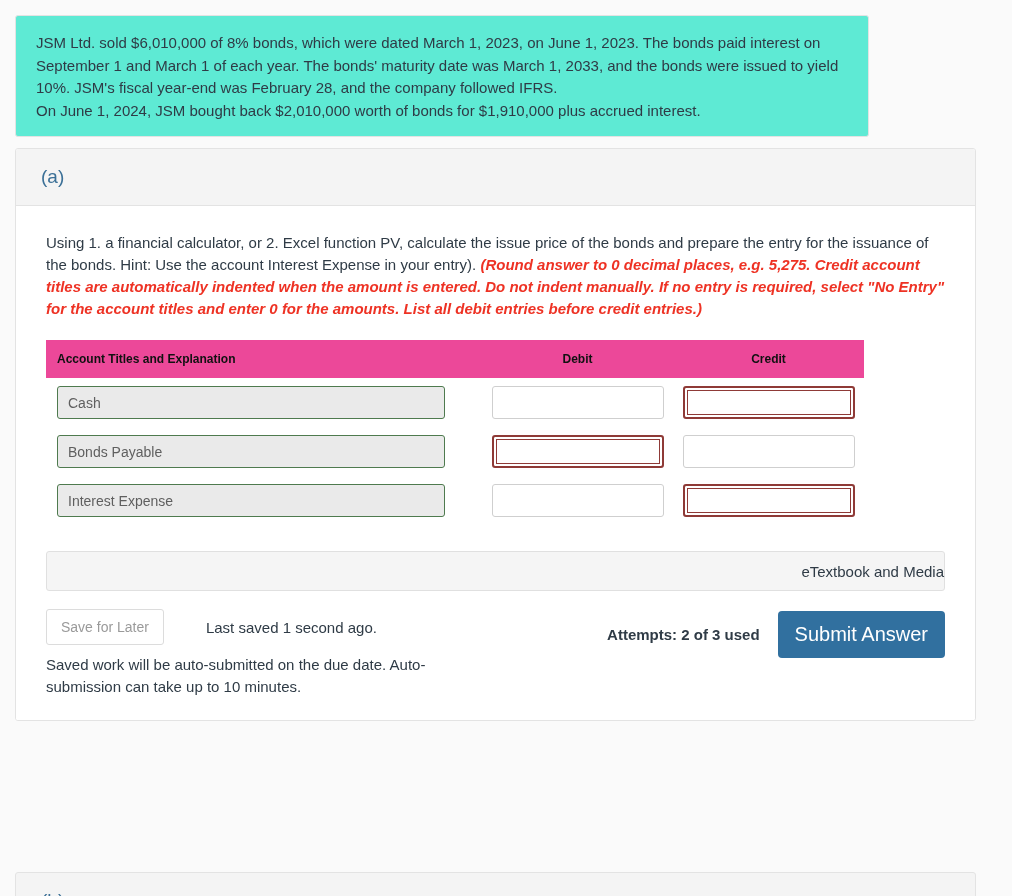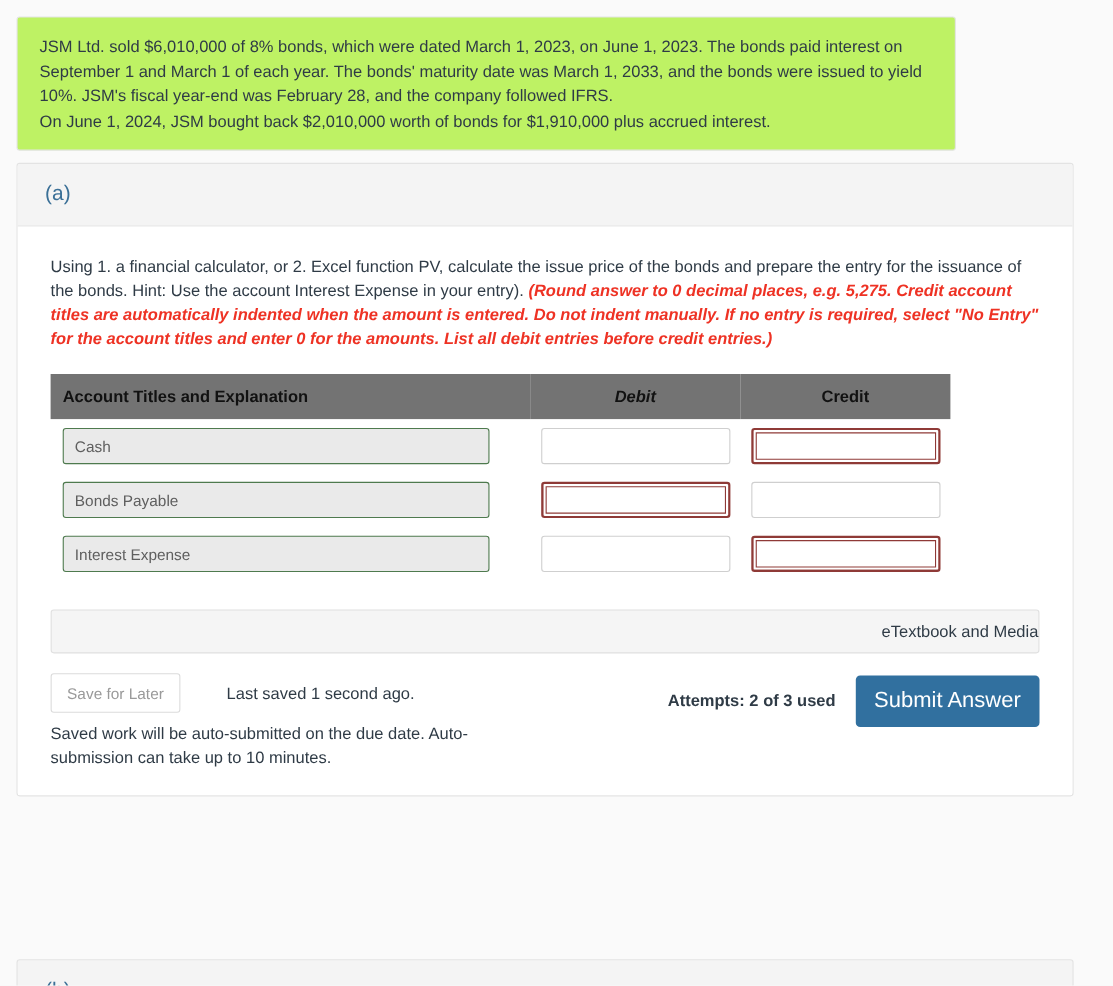--- a/index.html
+++ b/index.html
@@ -20,21 +20,21 @@
     height: 896px;
     background: #fafafa;
   }
 
   
   .problem-card {
     position: absolute;
     left: 15px;
     top: 15px;
     width: 854px;
-    background: #bef264;
+    background: #5eead4;
     border: 1px solid #e3e3e3;
     border-radius: 3px;
     padding: 16px 20px 14px 20px;
   }
   .problem-text {
     font-size: 15px;
     line-height: 22.5px;
     color: #2f3b46;
     margin: 0;
   }
@@ -103,33 +103,33 @@
     font-weight: bold;
   }
 
   
   .journal-table {
     border-collapse: collapse;
     width: 818px;
     margin-bottom: 26px;
   }
   .journal-table thead th {
-    background: #737373;
-    font-size: 15px;
+    background: #ec4899;
+    font-size: 12px;
     font-weight: bold;
     color: #111111;
     padding: 12px 0;
     text-align: center;
   }
   .journal-table thead th.col-account {
     text-align: left;
     padding-left: 11px;
     width: 436px;
   }
-  .journal-table thead th.col-debit { width: 191px; font-style: italic; }
+  .journal-table thead th.col-debit { width: 191px; }
   .journal-table thead th.col-credit { width: 191px; }
 
   .journal-table tbody td {
     padding: 8px 0 8px 0;
     vertical-align: middle;
   }
   .journal-table tbody td.cell-account { padding-left: 11px; }
   .journal-table tbody td.cell-debit,
   .journal-table tbody td.cell-credit { text-align: center; }
 

